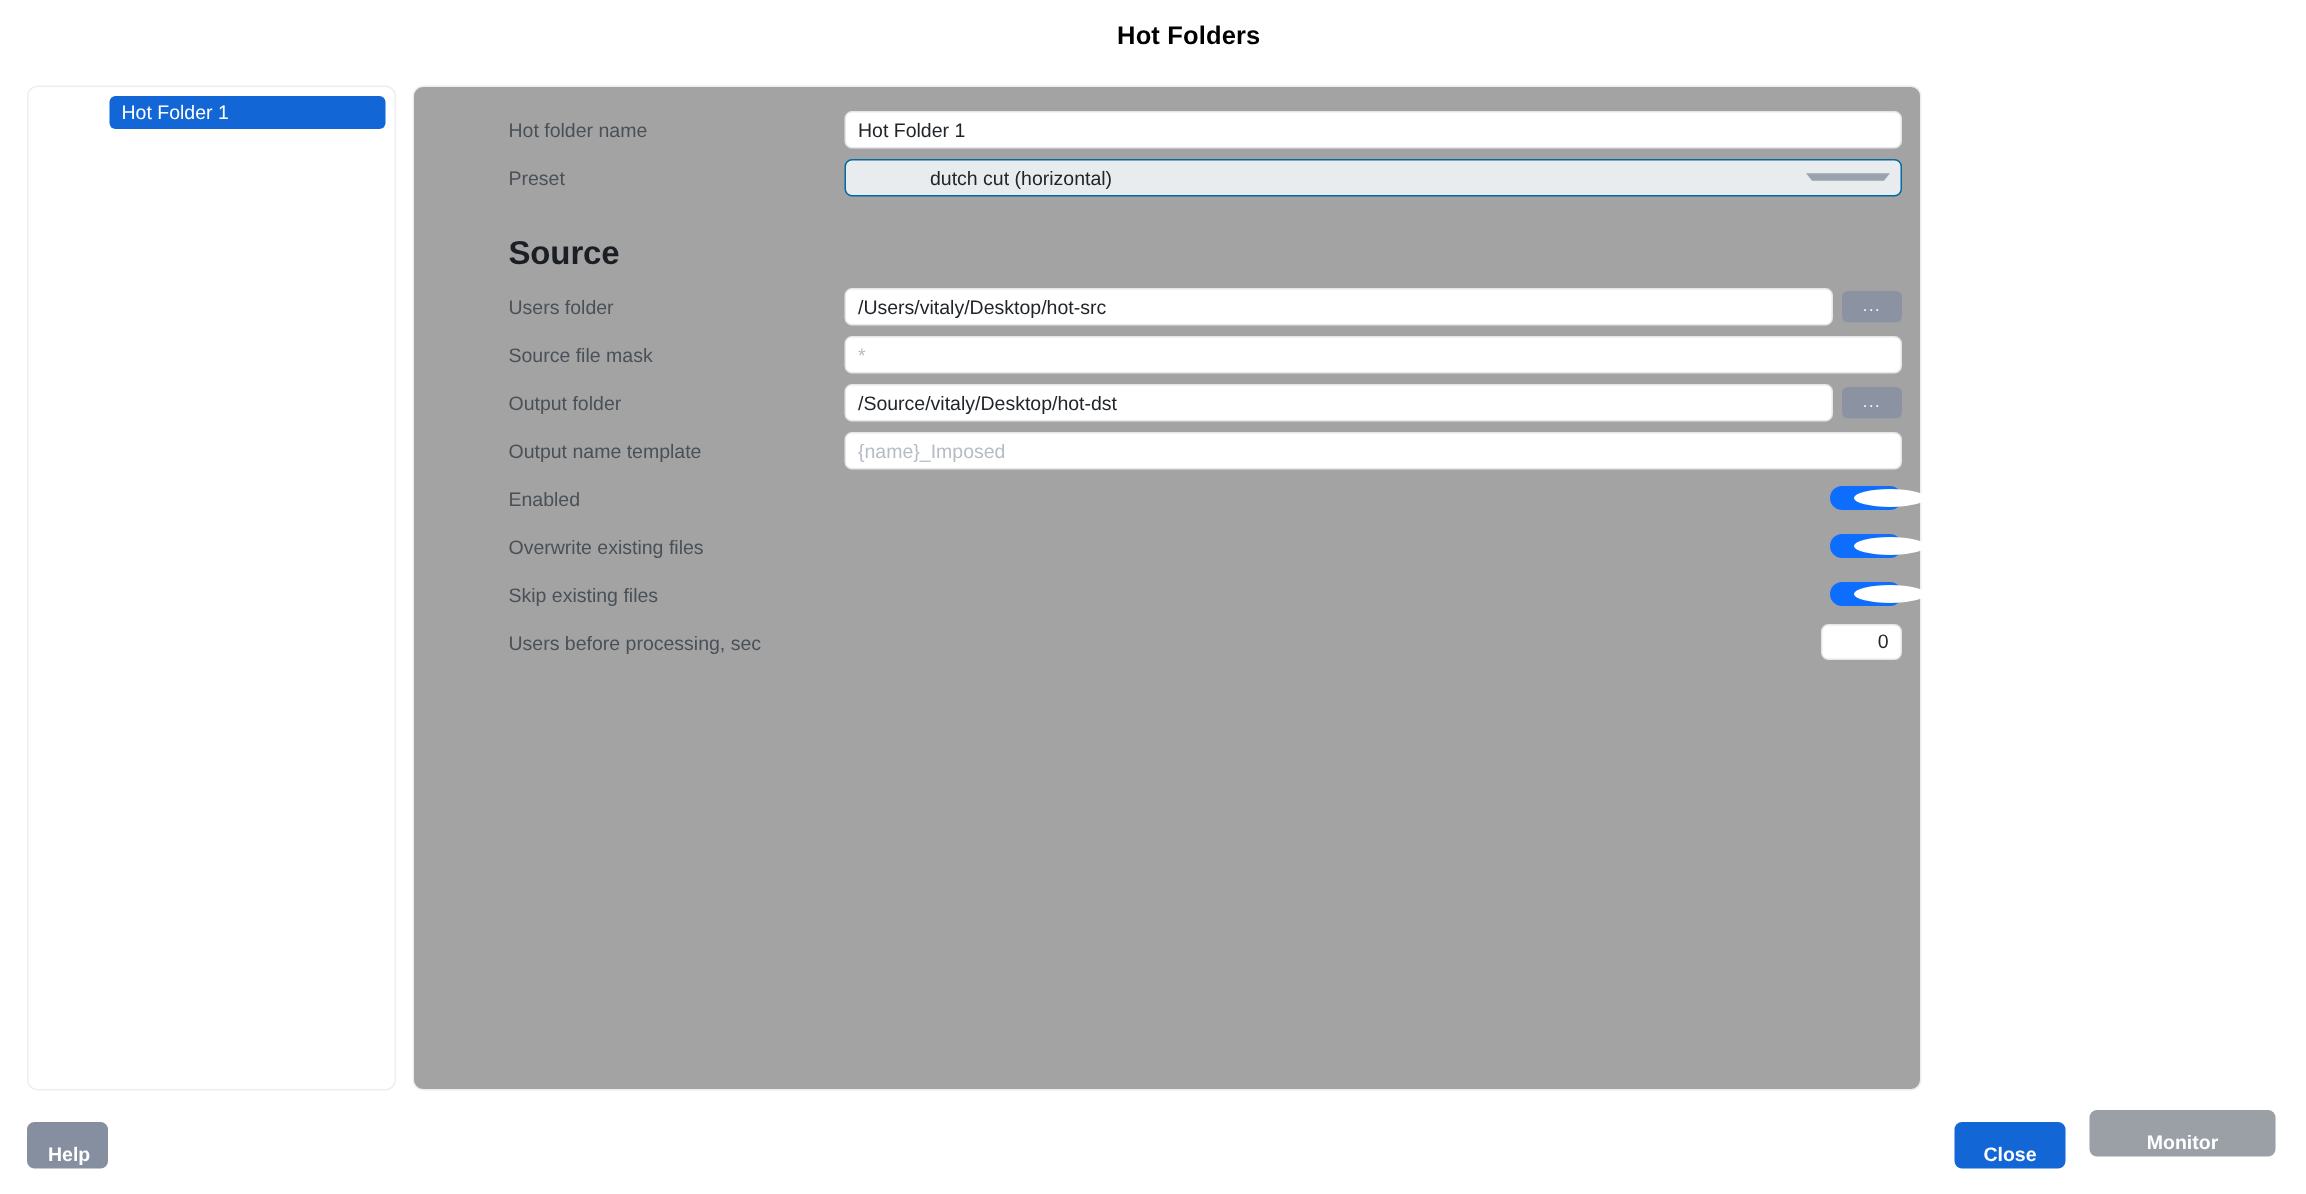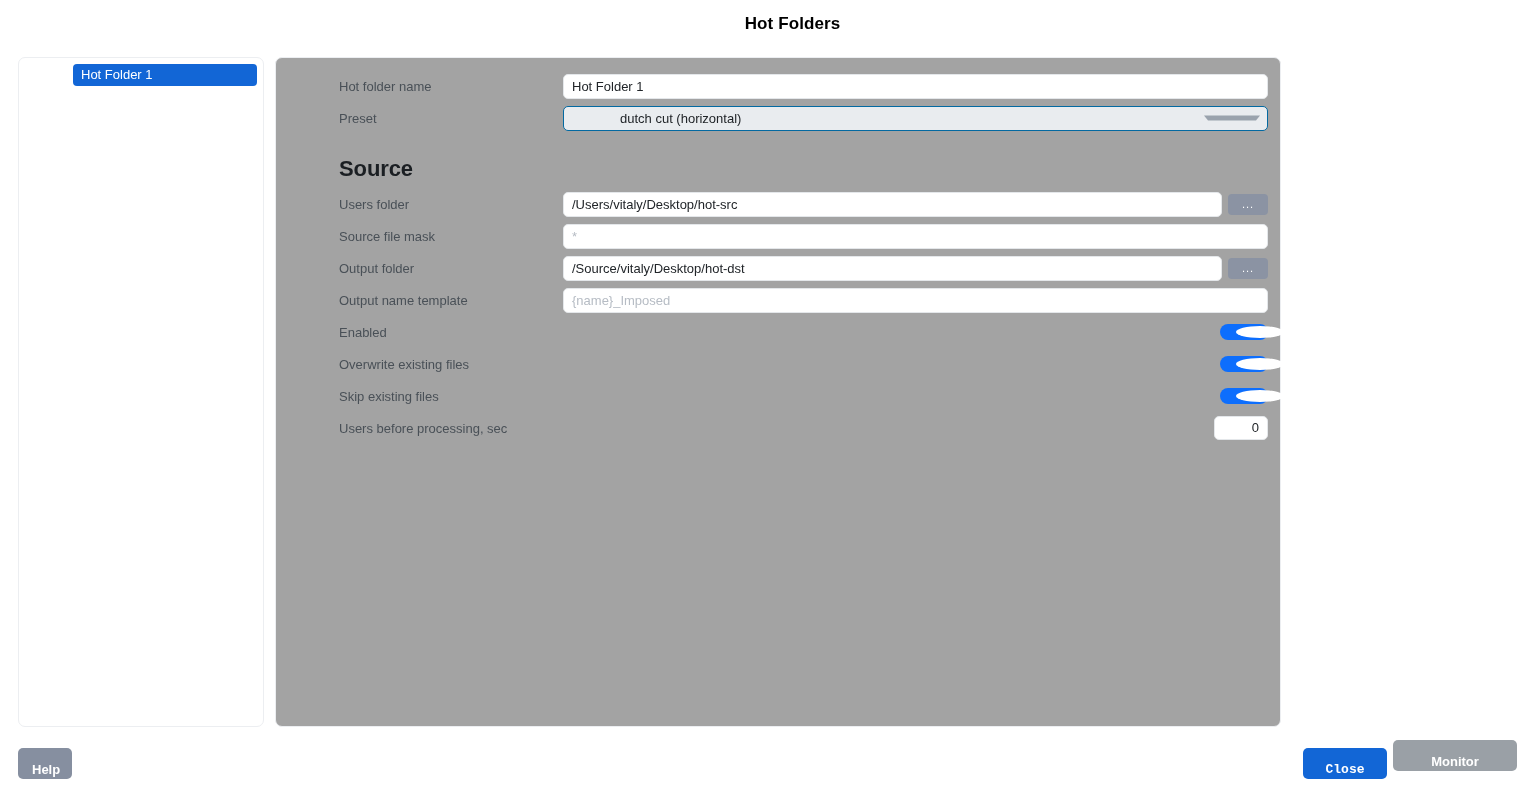--- a/index.html
+++ b/index.html
@@ -231,23 +231,22 @@
   }
   #help-btn {
     left: 18px;
     top: 748px;
     width: 54px;
     background: #868fa0;
   }
   #close-btn {
     left: 1303px;
     top: 748px;
-    width: 84px;
+    width: 74px;
     background: #1266d6;
-    font-family: Liberation Mono, monospace;
   }
   #monitor-btn {
     left: 1393px;
     top: 740px;
     width: 124px;
     background: #9aa0a6;
   }
 </style>
 </head>
 <body>

